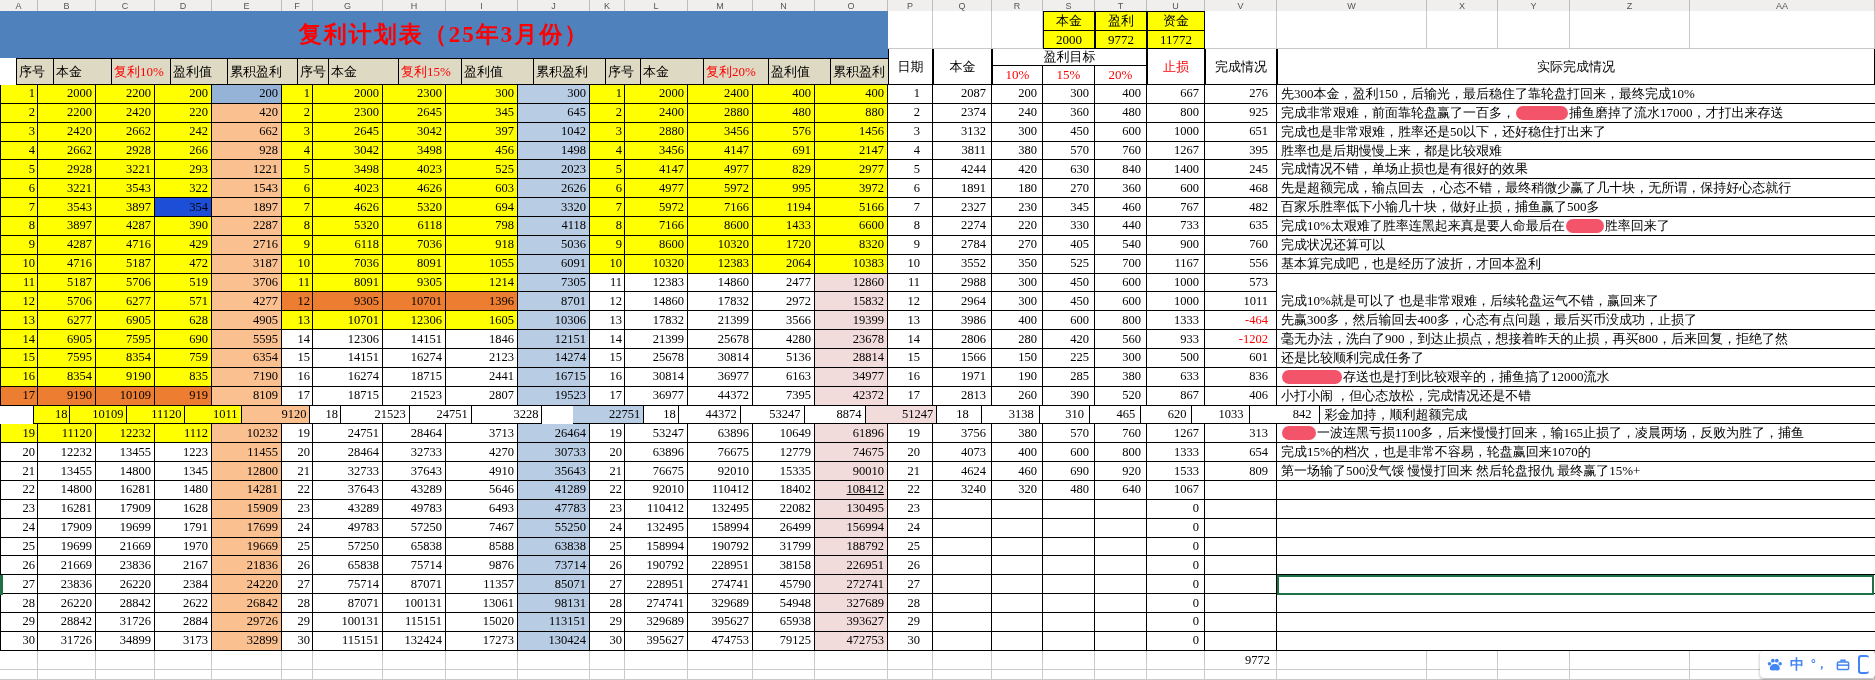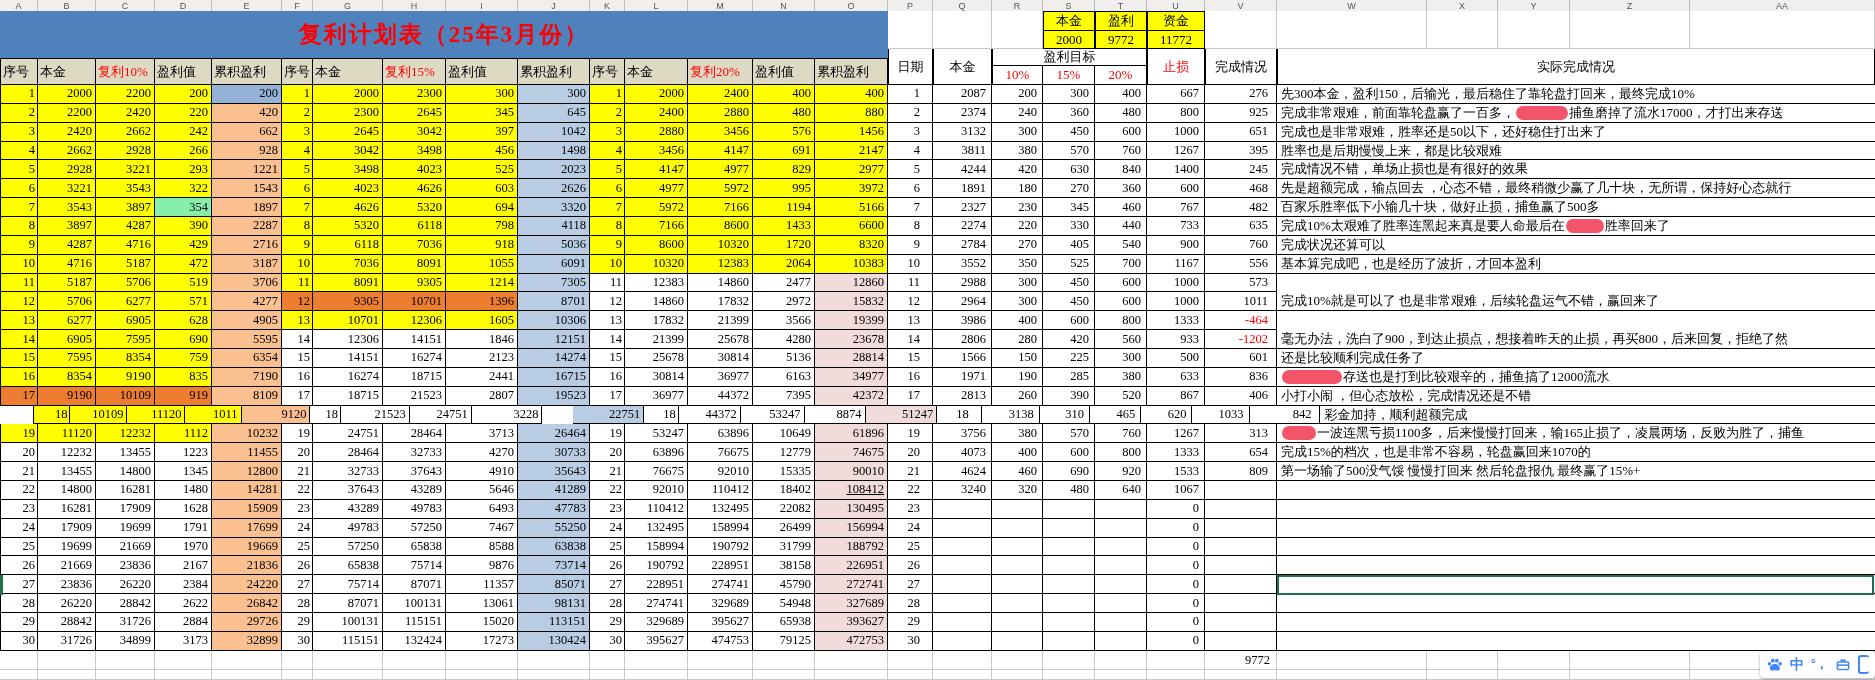--- a/index.html
+++ b/index.html
@@ -65,21 +65,21 @@
       <div class="lcell" style="width: 71px; height: 11px;">X</div>
       <div class="lcell" style="width: 72px; height: 11px;">Y</div>
       <div class="lcell" style="width: 120px; height: 11px;">Z</div>
       <div class="lcell" style="width: 185px; height: 11px;">AA</div>
     </div>
 
   <div id="title-band" class="abs titleband" style="left:0;top:11px;width:888px;height:47px;">
     <span>复利计划表（25年3月份）</span>
   </div>
 
-  <div id="left-headers" class="abs flexrow" style="left:0;top:58px;width:888px;height:27px;">
+  <div id="left-headers" class="abs flexrow" style="left:16px;top:58px;width:888px;height:27px;">
       <div class="hdr first" style="width: 38px; height: 27px;">序号</div>
       <div class="hdr" style="width: 58px; height: 27px;">本金</div>
       <div class="hdr red" style="width: 59px; height: 27px;">复利10%</div>
       <div class="hdr" style="width: 57px; height: 27px;">盈利值</div>
       <div class="hdr" style="width: 70px; height: 27px;">累积盈利</div>
       <div class="hdr" style="width: 31px; height: 27px;">序号</div>
       <div class="hdr" style="width: 70px; height: 27px;">本金</div>
       <div class="hdr red" style="width: 63px; height: 27px;">复利15%</div>
       <div class="hdr" style="width: 72px; height: 27px;">盈利值</div>
       <div class="hdr" style="width: 72px; height: 27px;">累积盈利</div>
@@ -305,21 +305,21 @@
         <div class="cell" style="width: 58px; height: 18.8667px; padding-right: 5px;">600</div>
         <div class="cell" style="width: 72px; height: 18.8667px; padding-right: 8px;">468</div>
         <div class="cell notecell" style="width: 598px; height: 18.8667px;">
           <span>先是超额完成，输点回去 ，心态不错，最终稍微少赢了几十块，无所谓，保持好心态就行</span>
         </div>
       </div>
       <div class="flexrow" style="width: 1875px; height: 18.8667px;">
         <div class="cell first" style="width: 38px; height: 18.8667px; background: rgb(255, 255, 0); padding-right: 2px;">7</div>
         <div class="cell" style="width: 58px; height: 18.8667px; background: rgb(255, 255, 0);">3543</div>
         <div class="cell" style="width: 59px; height: 18.8667px; background: rgb(255, 255, 0);">3897</div>
-        <div class="cell" style="width: 57px; height: 18.8667px; background: #86efac;">354</div>
+        <div class="cell" style="width: 57px; height: 18.8667px; background: #1d4ed8;">354</div>
         <div class="cell" style="width: 70px; height: 18.8667px; background: rgb(250, 192, 144);">1897</div>
         <div class="cell" style="width: 31px; height: 18.8667px; background: rgb(255, 255, 0); padding-right: 2px;">7</div>
         <div class="cell" style="width: 70px; height: 18.8667px; background: rgb(255, 255, 0);">4626</div>
         <div class="cell" style="width: 63px; height: 18.8667px; background: rgb(255, 255, 0);">5320</div>
         <div class="cell" style="width: 72px; height: 18.8667px; background: rgb(255, 255, 0);">694</div>
         <div class="cell" style="width: 72px; height: 18.8667px; background: rgb(184, 204, 228);">3320</div>
         <div class="cell" style="width: 35px; height: 18.8667px; background: rgb(255, 255, 0); padding-right: 2px;">7</div>
         <div class="cell" style="width: 63px; height: 18.8667px; background: rgb(255, 255, 0);">5972</div>
         <div class="cell" style="width: 65px; height: 18.8667px; background: rgb(255, 255, 0);">7166</div>
         <div class="cell" style="width: 62px; height: 18.8667px; background: rgb(255, 255, 0);">1194</div>
@@ -485,20 +485,23 @@
         <div class="cell" style="width: 65px; height: 18.8667px; background: rgb(255, 255, 255);">21399</div>
         <div class="cell" style="width: 62px; height: 18.8667px; background: rgb(255, 255, 255);">3566</div>
         <div class="cell" style="width: 73px; height: 18.8667px; background: rgb(242, 220, 219);">19399</div>
         <div class="cell" style="width: 45px; height: 18.8667px; padding-right: 12px;">13</div>
         <div class="cell" style="width: 59px; height: 18.8667px; padding-right: 5px;">3986</div>
         <div class="cell" style="width: 51px; height: 18.8667px; padding-right: 5px;">400</div>
         <div class="cell" style="width: 52px; height: 18.8667px; padding-right: 5px;">600</div>
         <div class="cell" style="width: 52px; height: 18.8667px; padding-right: 5px;">800</div>
         <div class="cell" style="width: 58px; height: 18.8667px; padding-right: 5px;">1333</div>
         <div class="cell" style="width: 72px; height: 18.8667px; padding-right: 8px; color: rgb(255, 0, 0);">-464</div>
+        <div class="cell notecell" style="width: 598px; height: 18.8667px;">
+          <span>先赢300多，然后输回去400多，心态有点问题，最后买币没成功，止损了</span>
+        </div>
       </div>
       <div class="flexrow" style="width: 1875px; height: 18.8667px;">
         <div class="cell first" style="width: 38px; height: 18.8667px; background: rgb(255, 255, 0); padding-right: 2px;">14</div>
         <div class="cell" style="width: 58px; height: 18.8667px; background: rgb(255, 255, 0);">6905</div>
         <div class="cell" style="width: 59px; height: 18.8667px; background: rgb(255, 255, 0);">7595</div>
         <div class="cell" style="width: 57px; height: 18.8667px; background: rgb(255, 255, 0);">690</div>
         <div class="cell" style="width: 70px; height: 18.8667px; background: rgb(250, 192, 144);">5595</div>
         <div class="cell" style="width: 31px; height: 18.8667px; background: rgb(255, 255, 255); padding-right: 2px;">14</div>
         <div class="cell" style="width: 70px; height: 18.8667px; background: rgb(255, 255, 255);">12306</div>
         <div class="cell" style="width: 63px; height: 18.8667px; background: rgb(255, 255, 255);">14151</div>

